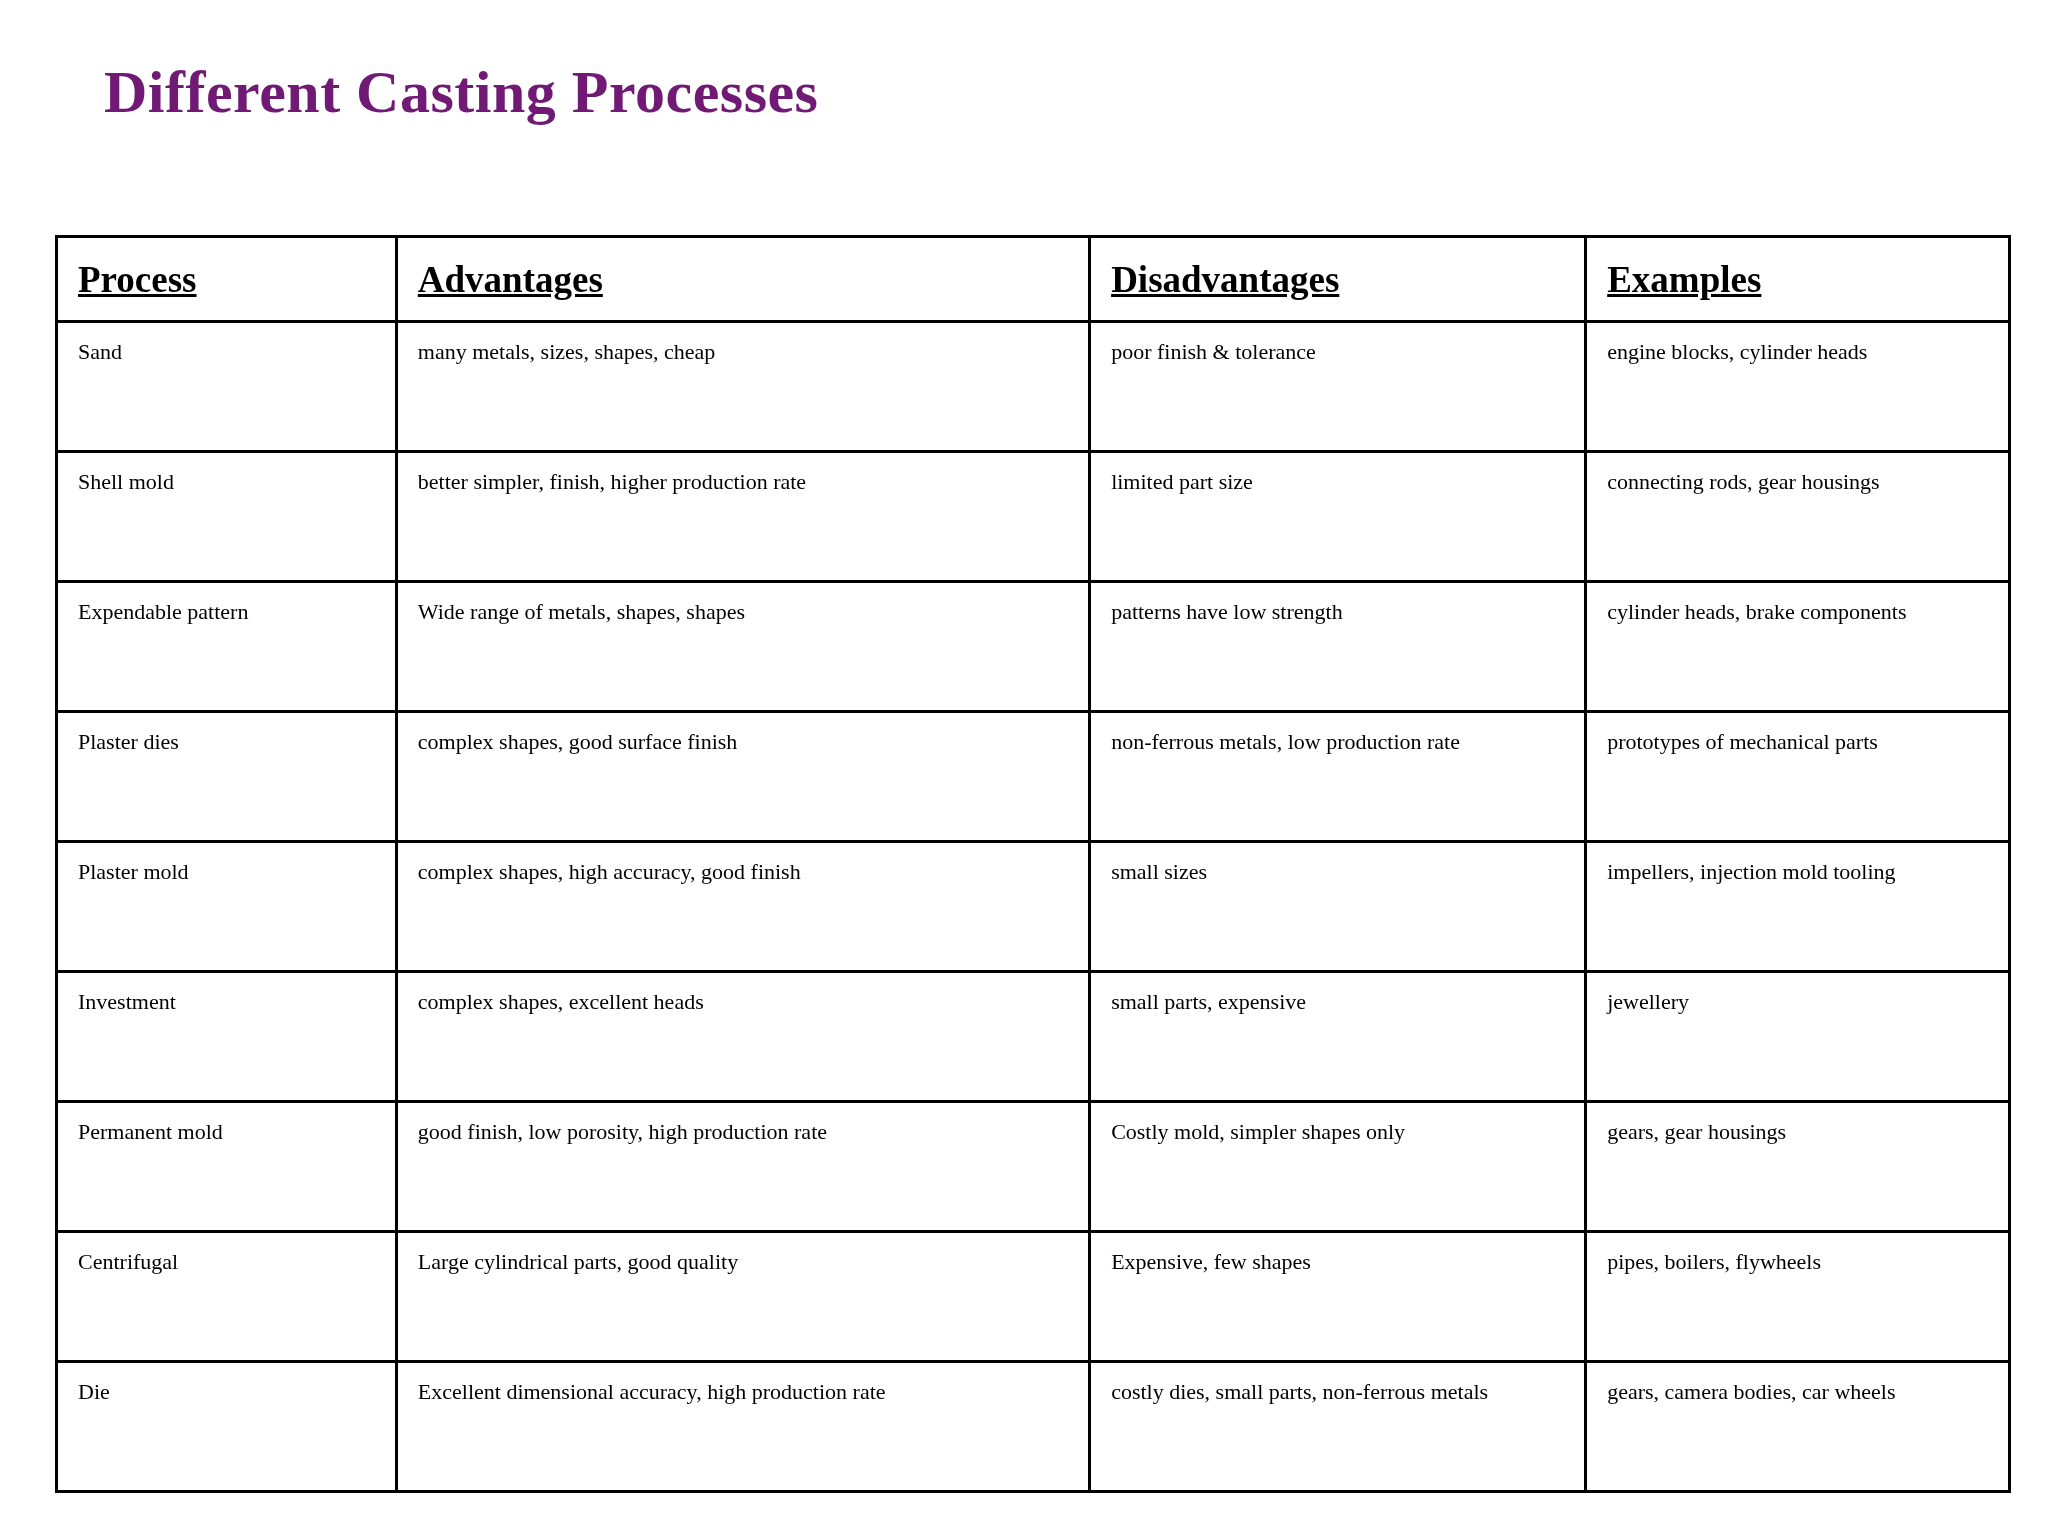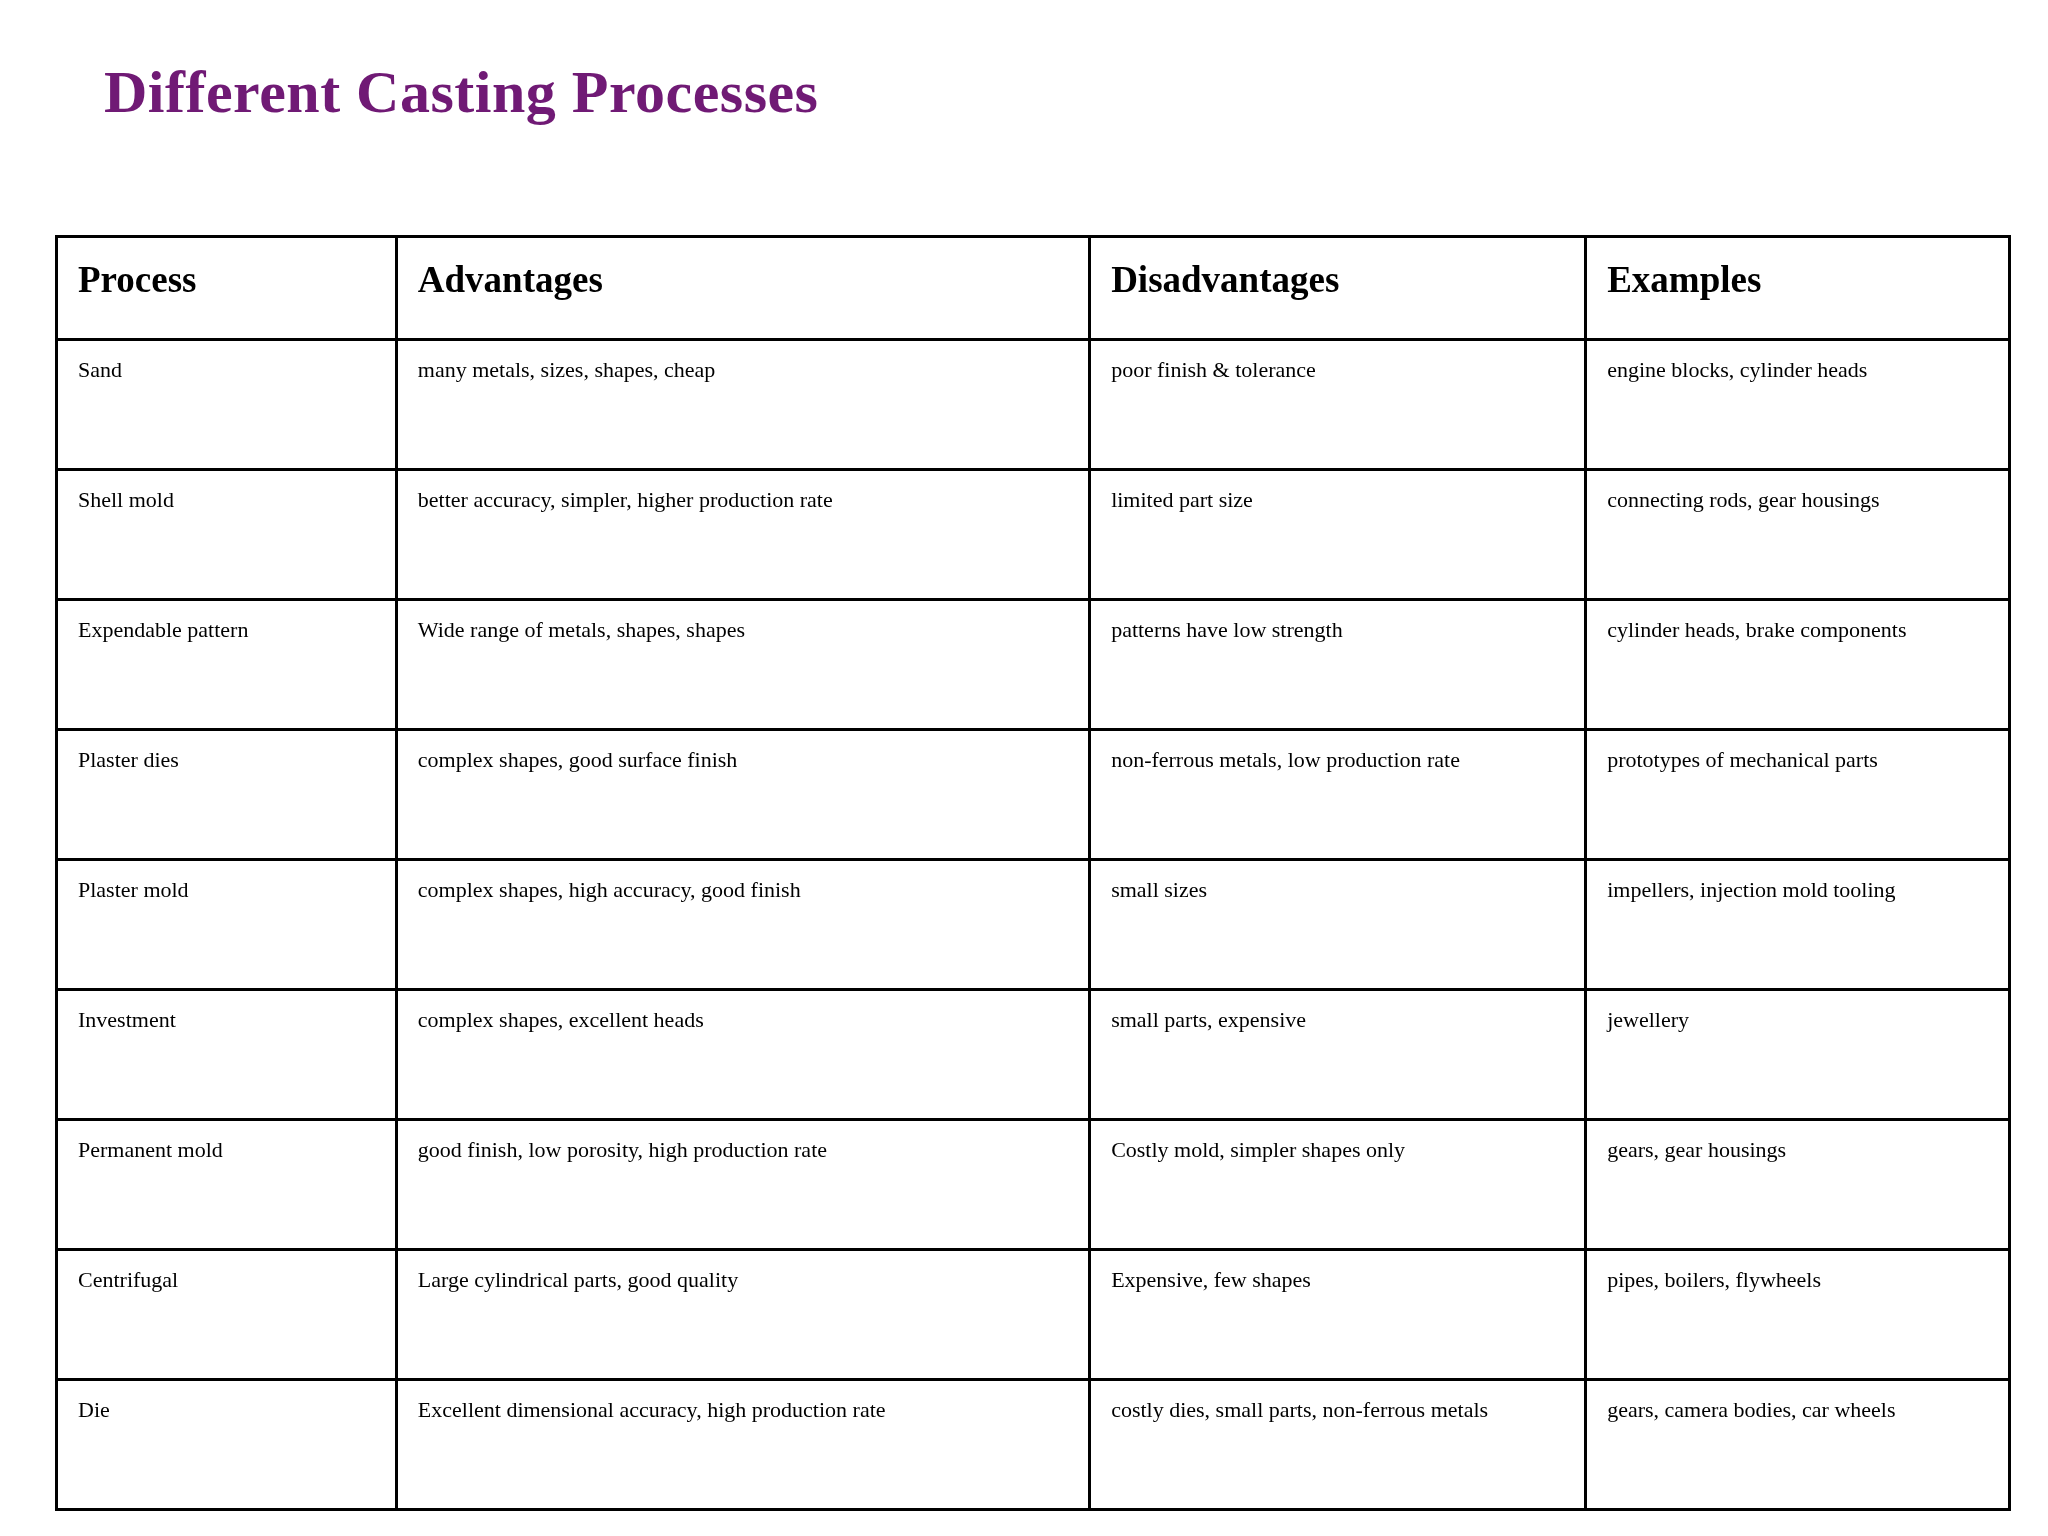--- a/index.html
+++ b/index.html
@@ -44,21 +44,21 @@
   table.casting td {
     border: 3px solid #000000;
     vertical-align: top;
     text-align: left;
     padding: 14px 20px 10px 20px;
     font-size: 22px;
     line-height: 1.32;
     color: #000000;
     overflow: hidden;
   }
-  table.casting thead tr { height: 103px; }
+  table.casting thead tr { height: 85px; text-decoration: underline; }
   table.casting tbody tr { height: 130px; }
   table.casting th {
     font-weight: bold;
     font-size: 37px;
     padding-top: 18px;
   }
 </style>
 </head>
 <body>
 
@@ -83,21 +83,21 @@
     </thead>
     <tbody>
       <tr>
         <td>Sand</td>
         <td>many metals, sizes, shapes, cheap</td>
         <td>poor finish &amp; tolerance</td>
         <td>engine blocks, cylinder heads</td>
       </tr>
       <tr>
         <td>Shell mold</td>
-        <td>better accuracy, simpler, higher production rate</td>
+        <td>better simpler, finish, higher production rate</td>
         <td>limited part size</td>
         <td>connecting rods, gear housings</td>
       </tr>
       <tr>
         <td>Expendable pattern</td>
         <td>Wide range of metals, shapes, shapes</td>
         <td>patterns have low strength</td>
         <td>cylinder heads, brake components</td>
       </tr>
       <tr>

